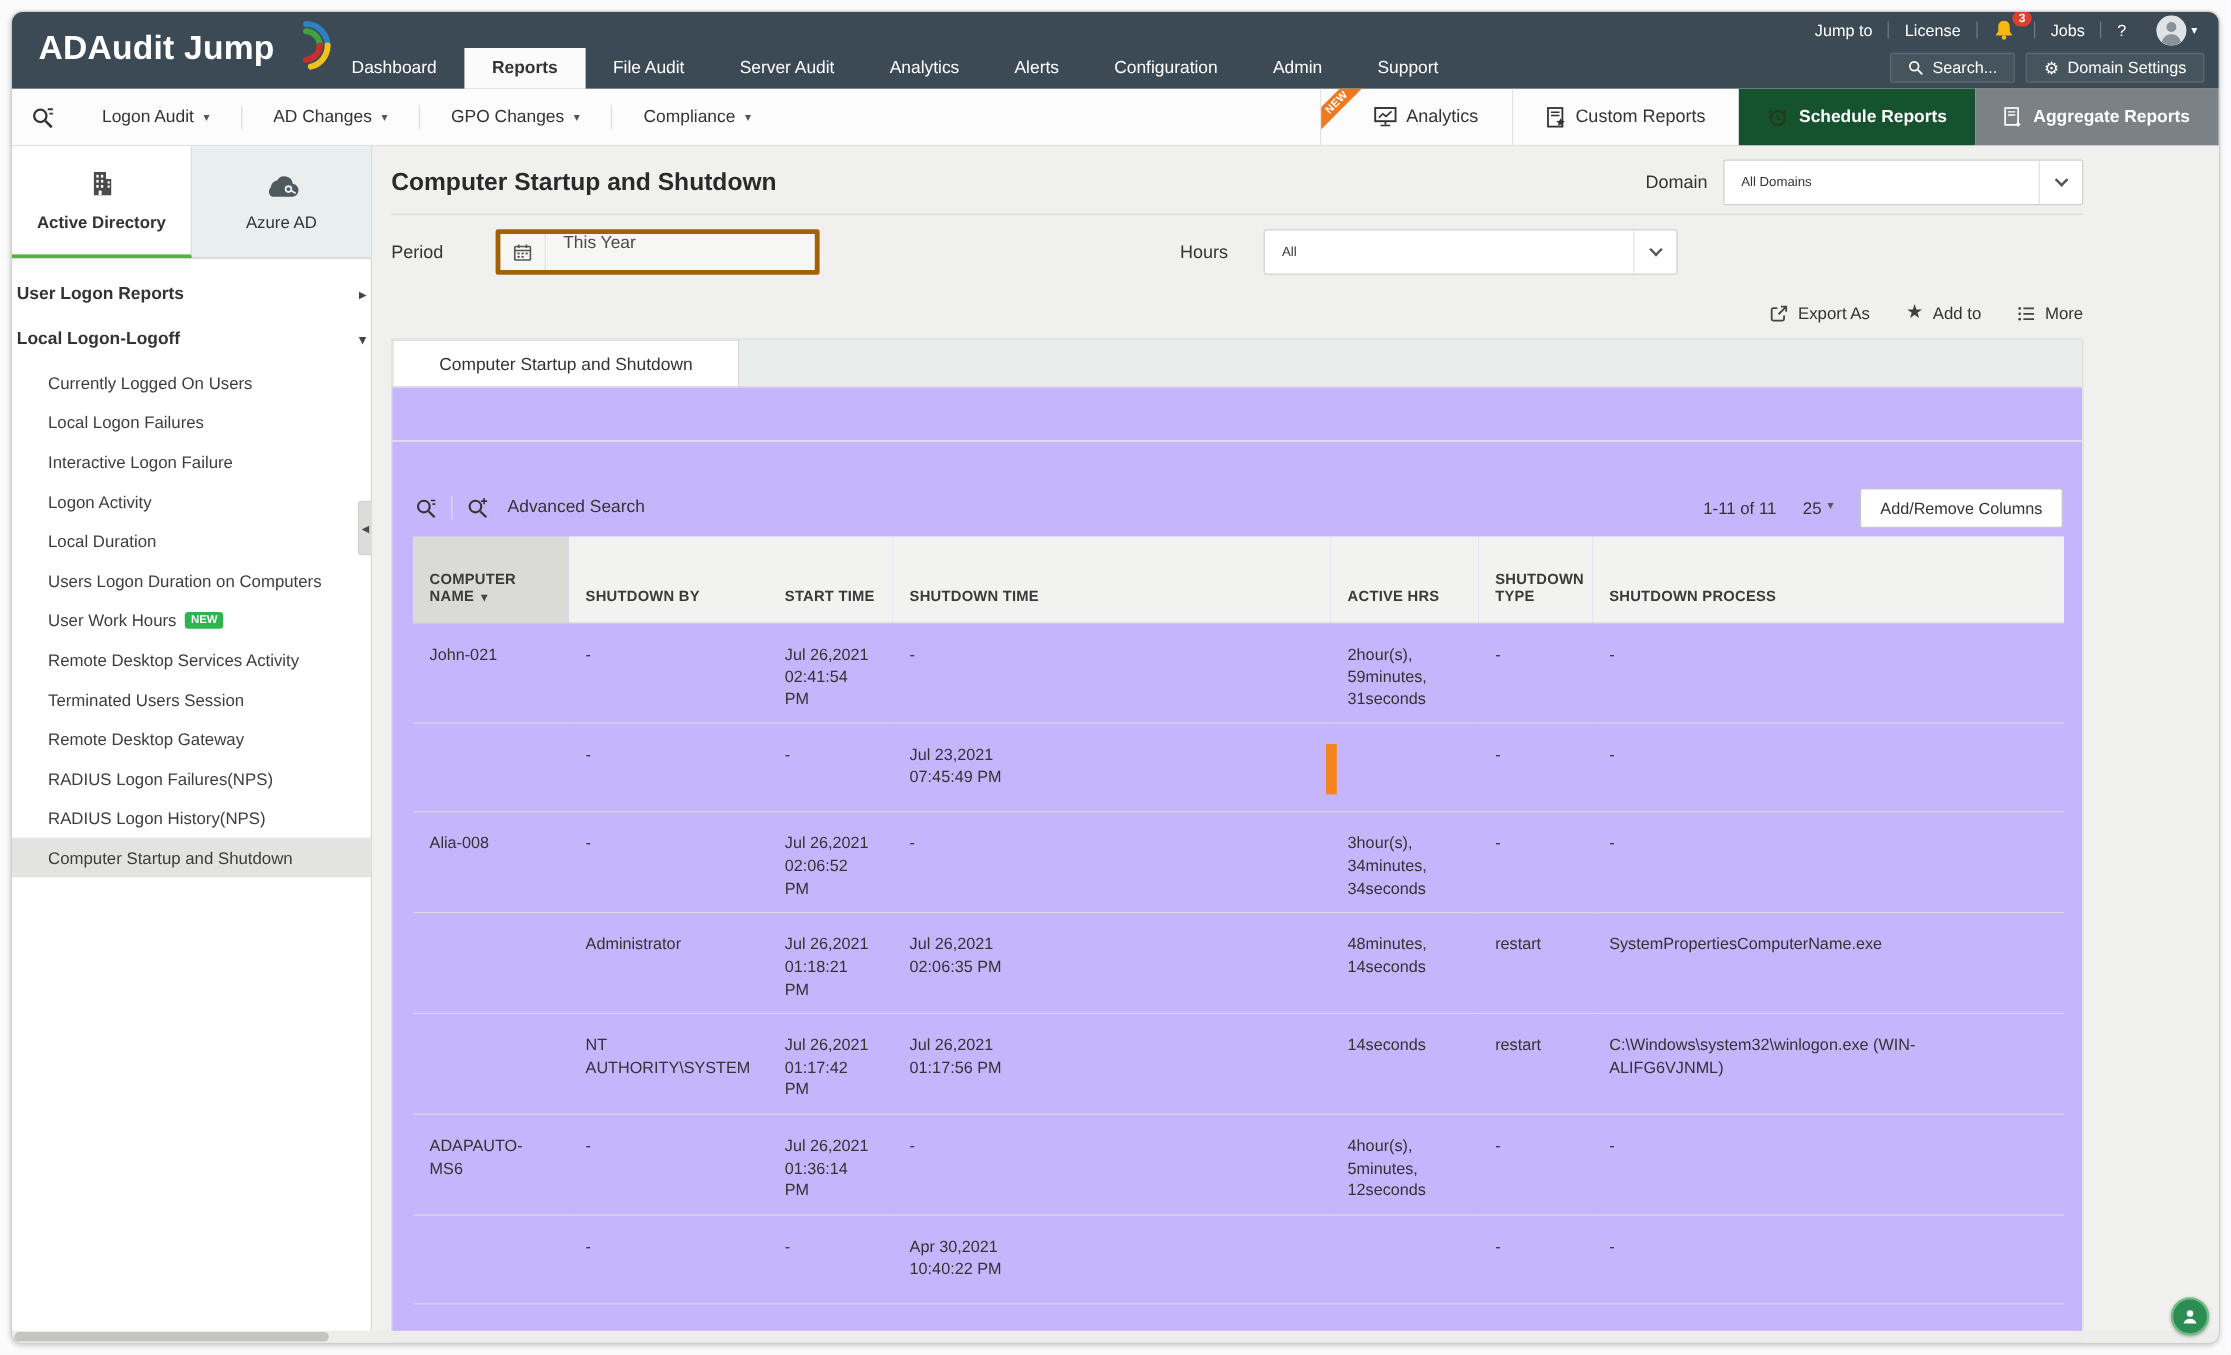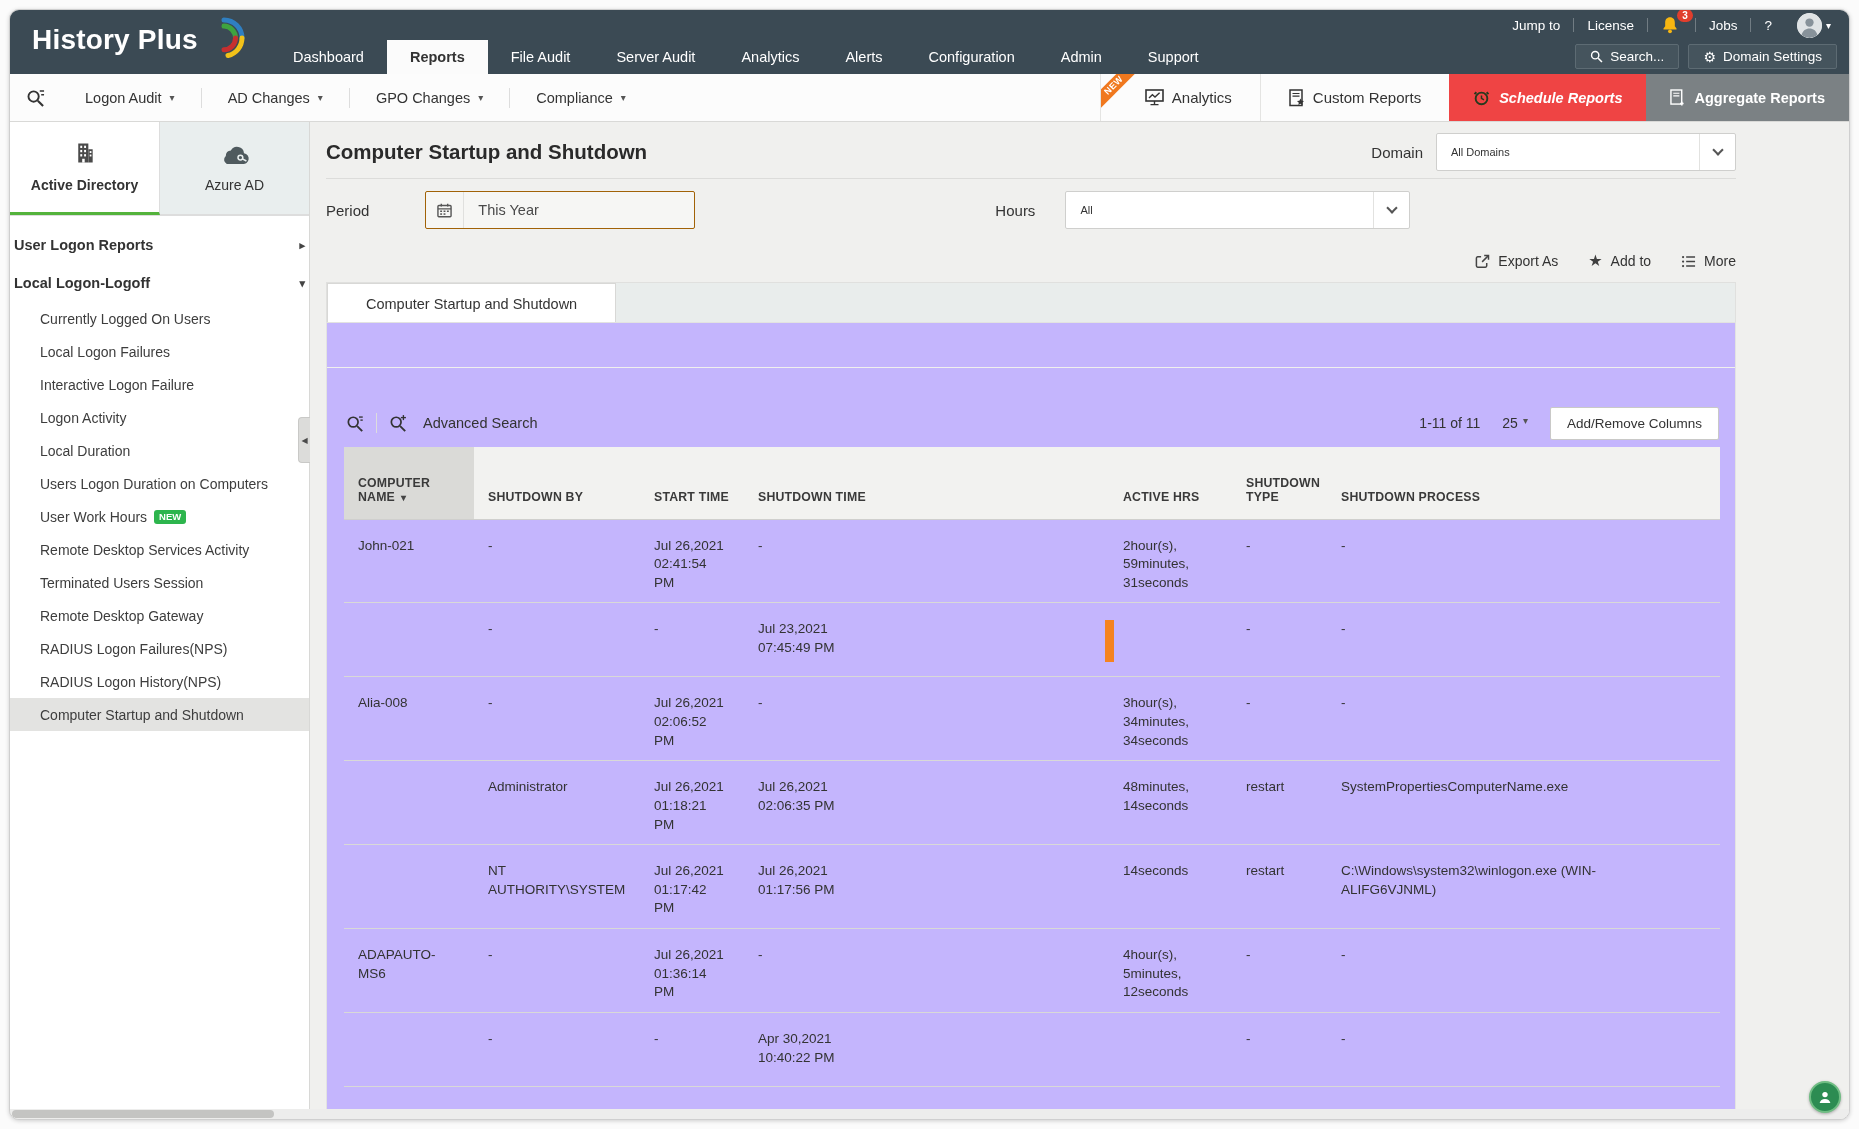--- a/index.html
+++ b/index.html
@@ -37,21 +37,21 @@
   .tb-caret { font-size:10px; color:#555; }
   .vdiv { width:1px; height:20px; background:#ddd; }
   .tb-right { margin-left:auto; display:flex; align-items:stretch; height:100%; }
   .tb-block { position:relative; display:flex; align-items:center; gap:8px; padding:0 28px; font-size:15px; color:#333;
               border-left:1px solid #e4e4e2; cursor:pointer; white-space:nowrap; }
   .tb-block.analytics { padding-left:44px; overflow:hidden; }
   .ribbon { position:absolute; top:5px; left:-16px; width:58px; text-align:center; transform:rotate(-45deg);
             background:#f0781e; color:#fff; font-size:9px; font-weight:700; line-height:13px; letter-spacing:.5px; }
   .tb-btn { display:flex; align-items:center; justify-content:center; gap:9px; border:none; cursor:pointer;
             font-size:14.5px; font-weight:700; color:#fff; padding:0 24px; font-family:inherit; }
-  .tb-btn.green { background:#ef4444;font-style:italic; }
+  .tb-btn.green { background:#14532d; }
   .tb-btn.gray  { background:#7b8184; }
 
   
   .sidebar { position:absolute; left:0; top:112px; bottom:10px; width:300px; background:#fff; border-right:1px solid #d8d8d6; }
   .side-tabs { display:flex; height:94px; border-bottom:1px solid #ddd; }
   .side-tab { flex:1; display:flex; flex-direction:column; align-items:center; justify-content:center; gap:9px;
               cursor:pointer; font-size:14px; color:#333; background:#e9eeee; border-bottom:1px solid #ddd; }
   .side-tab.active { background:#fff; font-weight:700; border-bottom:3px solid #54b33c; border-right:1px solid #ddd; }
   .side-list { padding-top:10px; }
   .side-sec { display:flex; align-items:center; height:38px; padding:0 4px; font-size:14.5px; font-weight:700; color:#333; cursor:pointer; }
@@ -71,22 +71,22 @@
   .domain-label { font-size:15px; color:#333; }
   .select-box { position:relative; width:300px; height:38px; background:#fff; border:1px solid #cfcfcd; border-radius:2px;
                 display:flex; align-items:center; cursor:pointer; }
   .select-box .val { padding-left:14px; font-size:11px; color:#333; }
   .sel-chev { position:absolute; right:0; top:0; bottom:0; width:36px; border-left:1px solid #e2e2e0; display:flex; align-items:center; justify-content:center; }
   .chev { width:8px; height:8px; border-right:2px solid #555; border-bottom:2px solid #555; transform:rotate(45deg); margin-top:-4px; }
   .hdiv { position:absolute; left:16px; top:56px; width:1410px; height:1px; background:#dcdcda; }
 
   .filter-row { position:absolute; left:16px; top:68px; width:1410px; height:40px; display:flex; align-items:center; }
   .flabel { font-size:15px; color:#333; }
-  .period-input { margin-left:56px; width:270px; height:38px; background:#f6f6f4; border:1px solid #a16207; border-radius:2px;
-                  display:flex; align-items:center; cursor:pointer; }
+  .period-input { margin-left:44px; width:270px; height:38px; background:#f6f6f4; border:4px solid #a16207; border-radius:2px;
+                  display:flex; align-items:flex-start; cursor:pointer; }
   .cal-seg { width:38px; height:100%; display:flex; align-items:center; justify-content:center; border-right:1px solid #e0e0de; }
   .period-input .val { padding-left:14px; font-size:14.5px; color:#4a4a4a; }
   .hours-label { margin-left:300px; }
   .hours-select { margin-left:30px; width:345px; }
 
   .action-row { position:absolute; right:0; top:124px; width:1410px; left:16px; height:30px; display:flex; align-items:center; justify-content:flex-end; gap:30px; }
   .action { display:flex; align-items:center; gap:8px; font-size:14px; color:#333; cursor:pointer; }
   .star-g { font-size:16px; color:#3f3f3f; line-height:16px; }
 
   .tabstrip { position:absolute; left:16px; top:160px; width:1410px; height:40px; background:#e9edec; border:1px solid #e0e0de; border-bottom:none; }
@@ -124,21 +124,21 @@
   .support-bubble { position:absolute; right:8px; bottom:6px; width:32px; height:32px; border-radius:50%;
                     background:#2c8c52; border:2px solid #6fbd83; display:flex; align-items:center; justify-content:center; cursor:pointer; box-shadow:0 1px 3px rgba(0,0,0,.3); }
 </style>
 </head>
 <body>
 
 <div class="window">
 
   <div class="hdr">
     <div class="logo">
-      <span class="logo-text">History Plus</span>
+      <span class="logo-text">ADAudit Jump</span>
       <svg class="logo-swirl" width="44" height="44" viewBox="0 0 44 44">
         <path d="M22 4 A18 18 0 0 1 40 22" fill="none" stroke="#2f7fc1" stroke-width="5" stroke-linecap="round"></path>
         <path d="M40 22 A18 18 0 0 1 26 39.5" fill="none" stroke="#f2c219" stroke-width="5" stroke-linecap="round"></path>
         <path d="M22 10 A12 12 0 0 1 33.5 22" fill="none" stroke="#3fa33f" stroke-width="5" stroke-linecap="round"></path>
         <path d="M33.5 22 A12 12 0 0 1 22 33.8" fill="none" stroke="#c62f2f" stroke-width="5" stroke-linecap="round"></path>
       </svg>
     </div>
 
     <div class="util-row">
       <a>Jump to</a>

